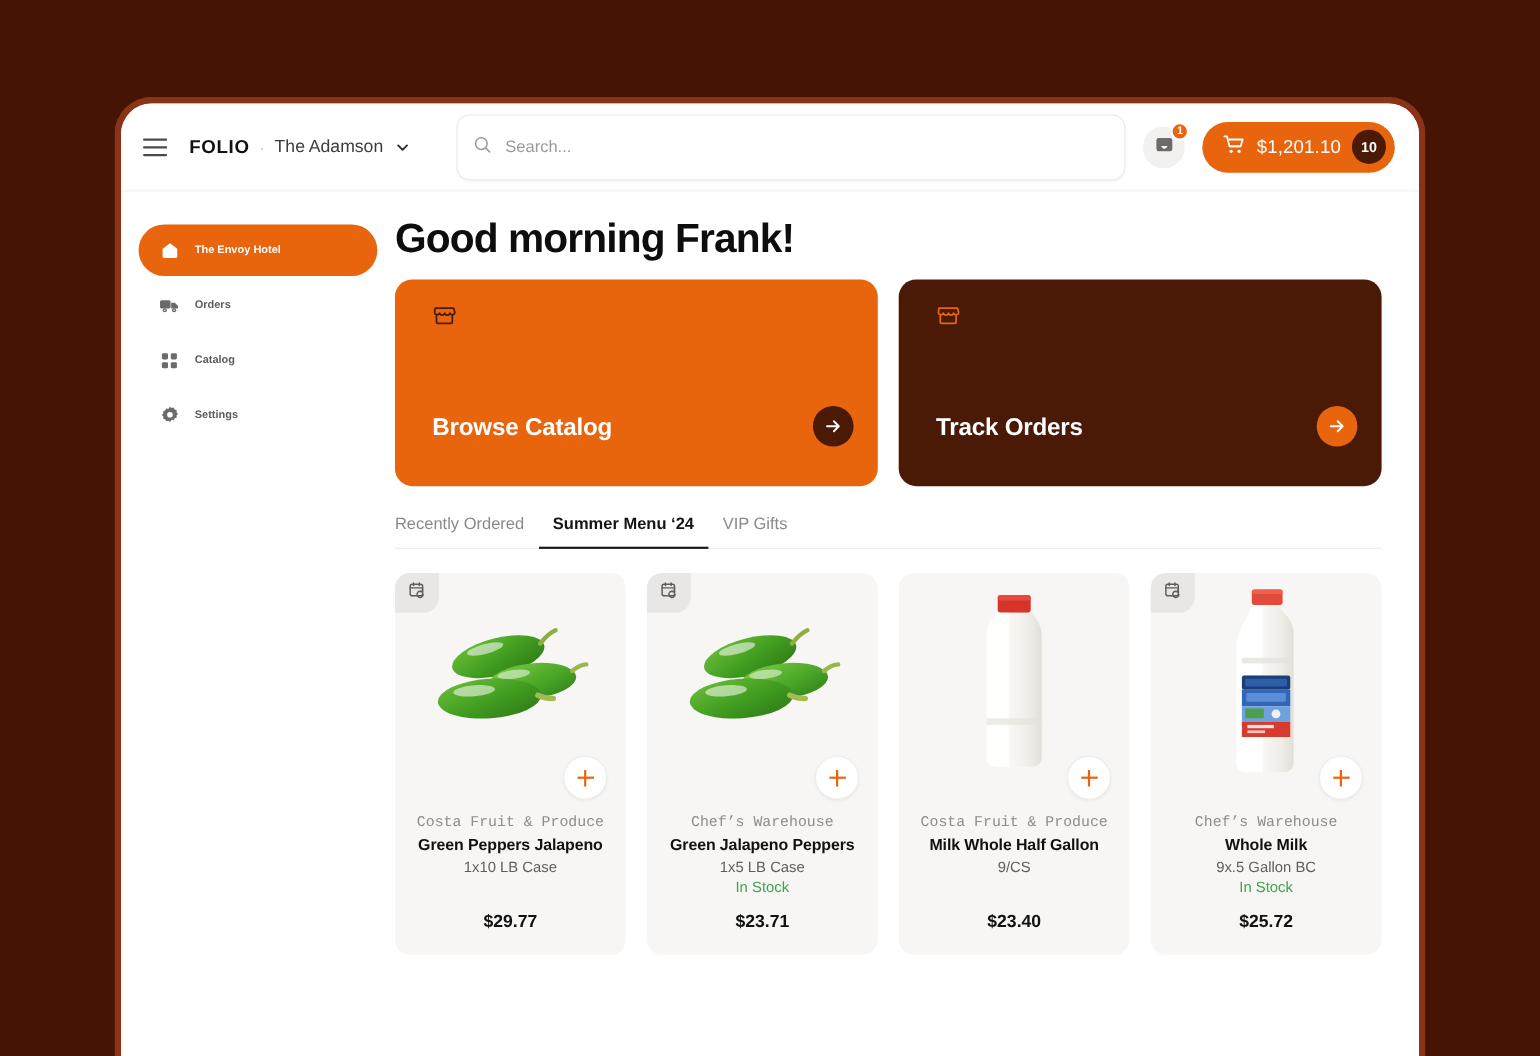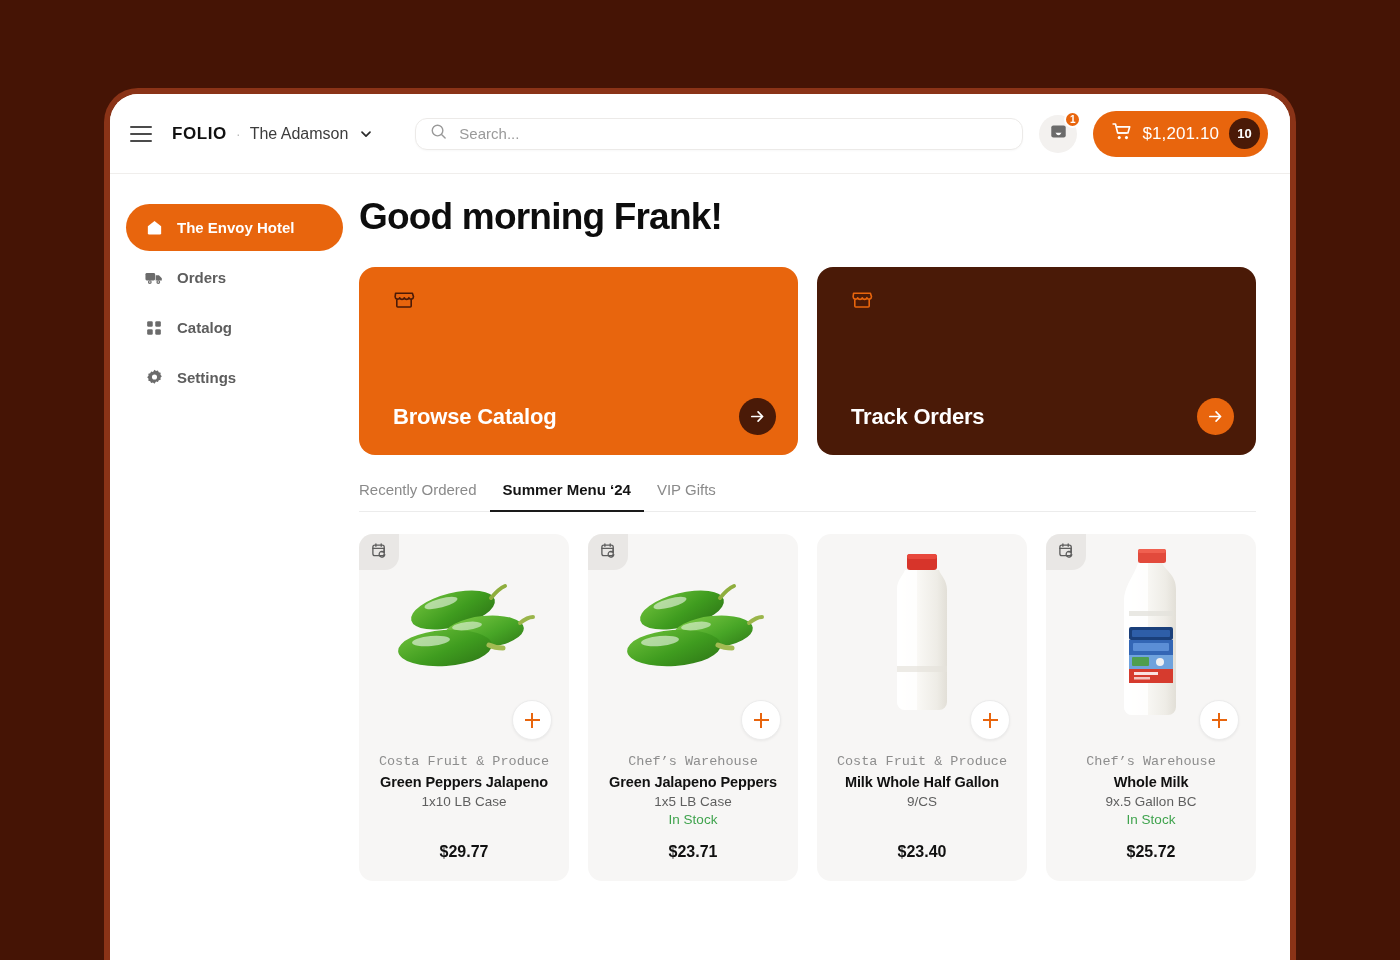--- a/index.html
+++ b/index.html
@@ -92,21 +92,21 @@
 
   .search-wrap {
     flex: 1 1 auto;
     margin-left: 42px;
     margin-right: 16px;
     position: relative;
     max-width: 715px;
   }
   .search-box {
     width: 100%;
-    height: 32px;
+    height: 60px;
     border: 1px solid #eceae8;
     border-radius: 12px;
     background: #ffffff;
     box-shadow: 0 1px 2px rgba(0,0,0,0.03);
     display: flex;
     align-items: center;
     padding: 0 14px;
     gap: 12px;
   }
   .search-input {
@@ -201,21 +201,21 @@
     display: flex;
     align-items: center;
     gap: 13px;
     height: 47px;
     padding: 0 18px;
     border-radius: 24px;
     margin-bottom: 3px;
     cursor: pointer;
   }
   .nav-item .nav-label {
-    font-size: 15px;
+    font-size: 10px;
     color: #5d5d5d;
     font-weight: 600;
   }
   .nav-item.active { background: #E8650D; }
   .nav-item.active .nav-label { color: #ffffff; }
   .nav-icon { width: 20px; height: 20px; flex: 0 0 20px; display: flex; align-items: center; justify-content: center; }
 
   
   .main {
     flex: 1 1 auto;
@@ -229,27 +229,26 @@
     letter-spacing: -0.8px;
     margin-bottom: 16px;
   }
 
   
   .hero-row { display: flex; gap: 19px; margin-bottom: 26px; }
   .hero-card {
     flex: 1 1 0;
     height: 188px;
     border-radius: 16px;
-    padding: 22px 22px 20px 34px;
+    padding: 22px 22px 36px 34px;
     display: flex;
     flex-direction: column;
     justify-content: space-between;
     cursor: pointer;
     position: relative;
-    margin-top: 13px;
   }
   .hero-card.orange { background: #E8650D; }
   .hero-card.dark { background: #4A1A07; }
   .hero-icon { margin-left: 0; }
   .hero-card.orange .hero-icon { margin-left: 0; }
   .hero-bottom {
     display: flex;
     align-items: center;
     justify-content: space-between;
   }

